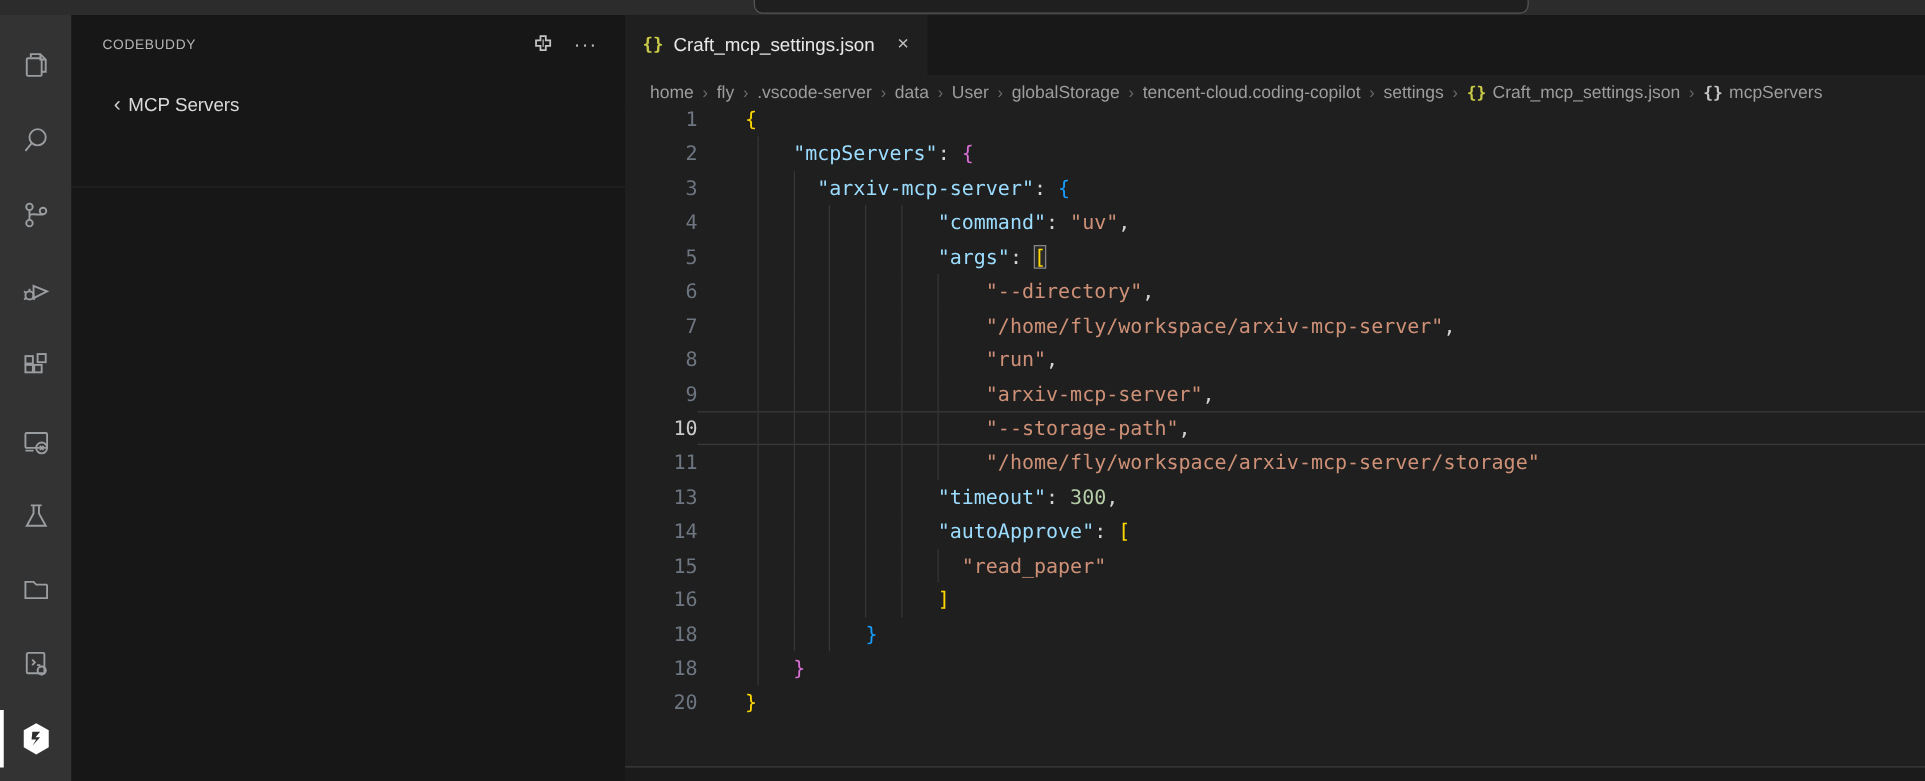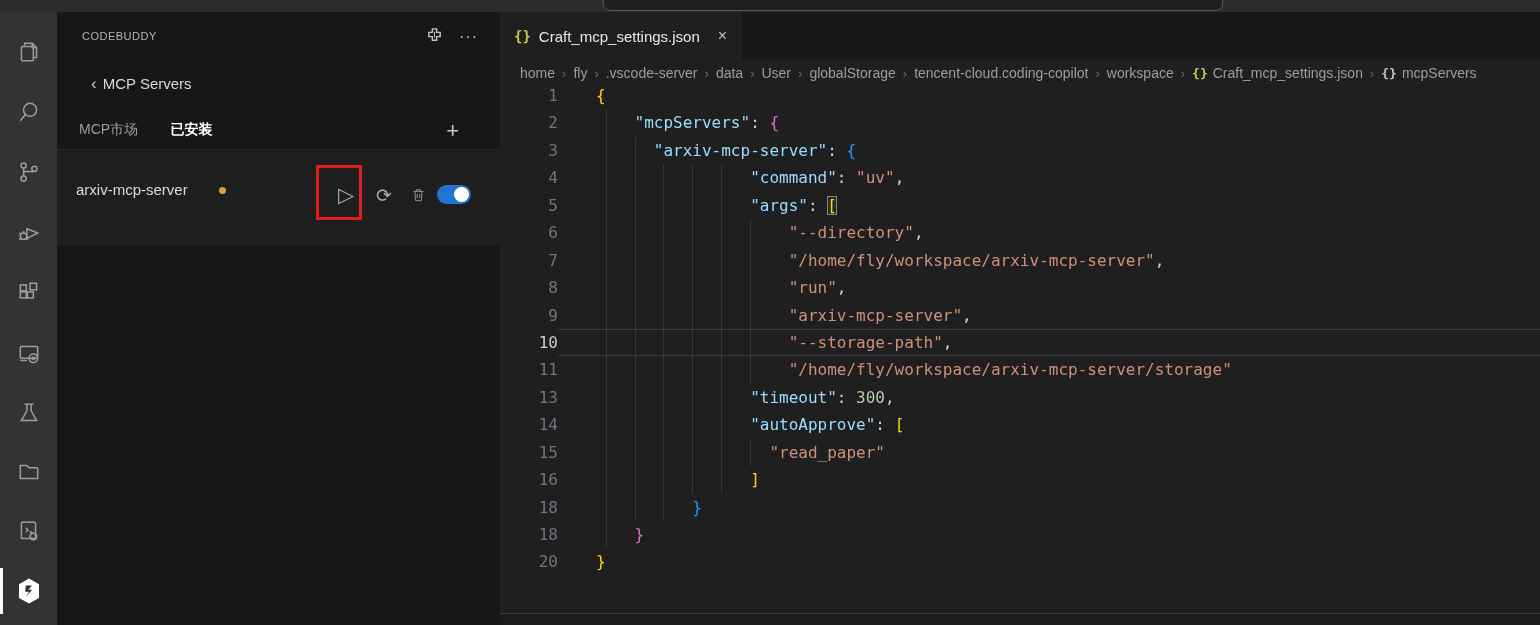--- a/index.html
+++ b/index.html
@@ -174,42 +174,21 @@
         <svg width="17" height="17" viewBox="0 0 24 24" fill="none" stroke="#c5c5c5" stroke-width="2">
             <path d="M9 4 L15 4 L15 9 L20 9 L20 15 L15 15 L15 20 L9 20 L9 15 L4 15 L4 9 L9 9 Z"></path>
             <path d="M12 8 L12 16" stroke-width="1.4"></path>
           </svg>
       </span>
       <span class="ic" style="font-size:16px; letter-spacing:1px;">···</span>
     </div>
     <div class="sb-back">
       <span class="chev">‹</span><span>MCP Servers</span>
     </div>
-    <div class="sb-tabs">
-      <span class="sb-tab">MCP市场</span>
-      <span class="sb-tab active">已安装</span>
-      <span class="sb-add">+</span>
-      <div class="sb-tab-underline"></div>
-    </div>
     <div class="sb-sep"></div>
-    <div class="sb-row">
-      <div class="sb-server-name">arxiv-mcp-server</div>
-      <div class="status-dot"></div>
-      <div class="row-play">▷</div>
-      <div class="row-refresh">⟳</div>
-      <div class="row-trash">
-        <svg width="17" height="18" viewBox="0 0 24 24">
-            <path d="M5 7 L19 7 M9 7 L9 4.5 L15 4.5 L15 7 M7 7 L7.8 20 L16.2 20 L17 7 M10.2 10.5 L10.2 16.5 M13.8 10.5 L13.8 16.5"></path>
-          </svg>
-      </div>
-      <div class="toggle">
-          <div class="knob"></div>
-        </div>
-      <div class="red-annotation"></div>
-    </div>
   </div>
 
   <div class="editor">
     <div class="tabstrip">
       <div class="tab">
         <span class="json-ico">{}</span>
         <span class="tab-label">Craft_mcp_settings.json</span>
         <span class="tab-close">×</span>
       </div>
     </div>
@@ -221,21 +200,21 @@
         <span><span>.vscode-server</span></span>
         <span class="bc-sep">›</span>
         <span><span>data</span></span>
         <span class="bc-sep">›</span>
         <span><span>User</span></span>
         <span class="bc-sep">›</span>
         <span><span>globalStorage</span></span>
         <span class="bc-sep">›</span>
         <span><span>tencent-cloud.coding-copilot</span></span>
         <span class="bc-sep">›</span>
-        <span><span>workspace</span></span>
+        <span><span>settings</span></span>
         <span class="bc-sep">›</span>
         <span><span class="bc-ico json-braces-icon">{}</span><span>Craft_mcp_settings.json</span></span>
         <span class="bc-sep">›</span>
         <span><span class="bc-ico object-braces-icon">{}</span><span>mcpServers</span></span>
       </div>
     <div class="code-area">
         <div class="line"><div class="ln">1</div><div class="code"><span><span class="tok-b1">{</span></span></div></div>
         <div class="line"><div class="ln">2</div><div class="code"><div class="guide" style="left: 1ch;"></div><span>    <span class="tok-key">"mcpServers"</span><span class="tok-pn">: </span><span class="tok-b2">{</span></span></div></div>
         <div class="line"><div class="ln">3</div><div class="code"><div class="guide" style="left: 1ch;"></div><div class="guide" style="left: 4ch;"></div><span>      <span class="tok-key">"arxiv-mcp-server"</span><span class="tok-pn">: </span><span class="tok-b3">{</span></span></div></div>
         <div class="line"><div class="ln">4</div><div class="code"><div class="guide" style="left: 1ch;"></div><div class="guide" style="left: 4ch;"></div><div class="guide" style="left: 7ch;"></div><div class="guide" style="left: 10ch;"></div><div class="guide" style="left: 13ch;"></div><span>                <span class="tok-key">"command"</span><span class="tok-pn">: </span><span class="tok-str">"uv"</span><span class="tok-pn">,</span></span></div></div>

